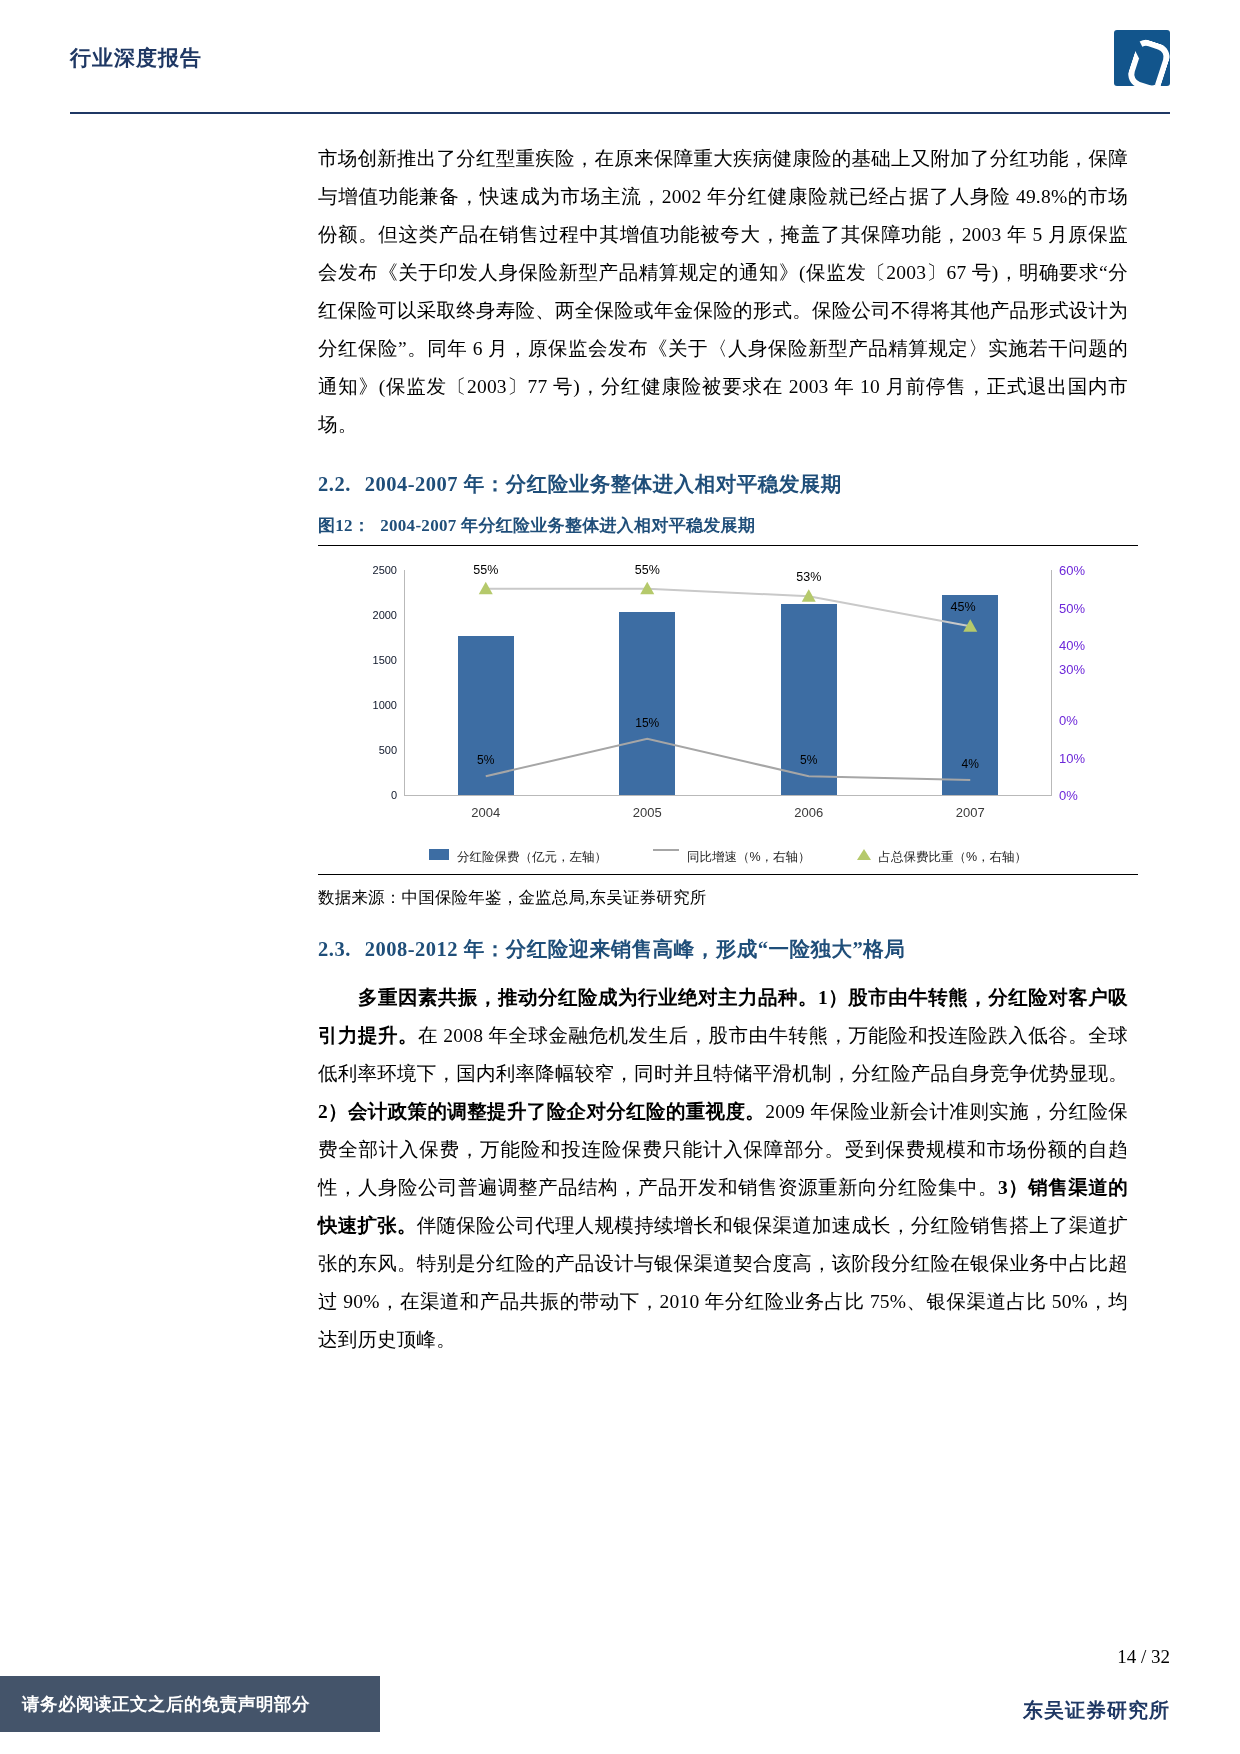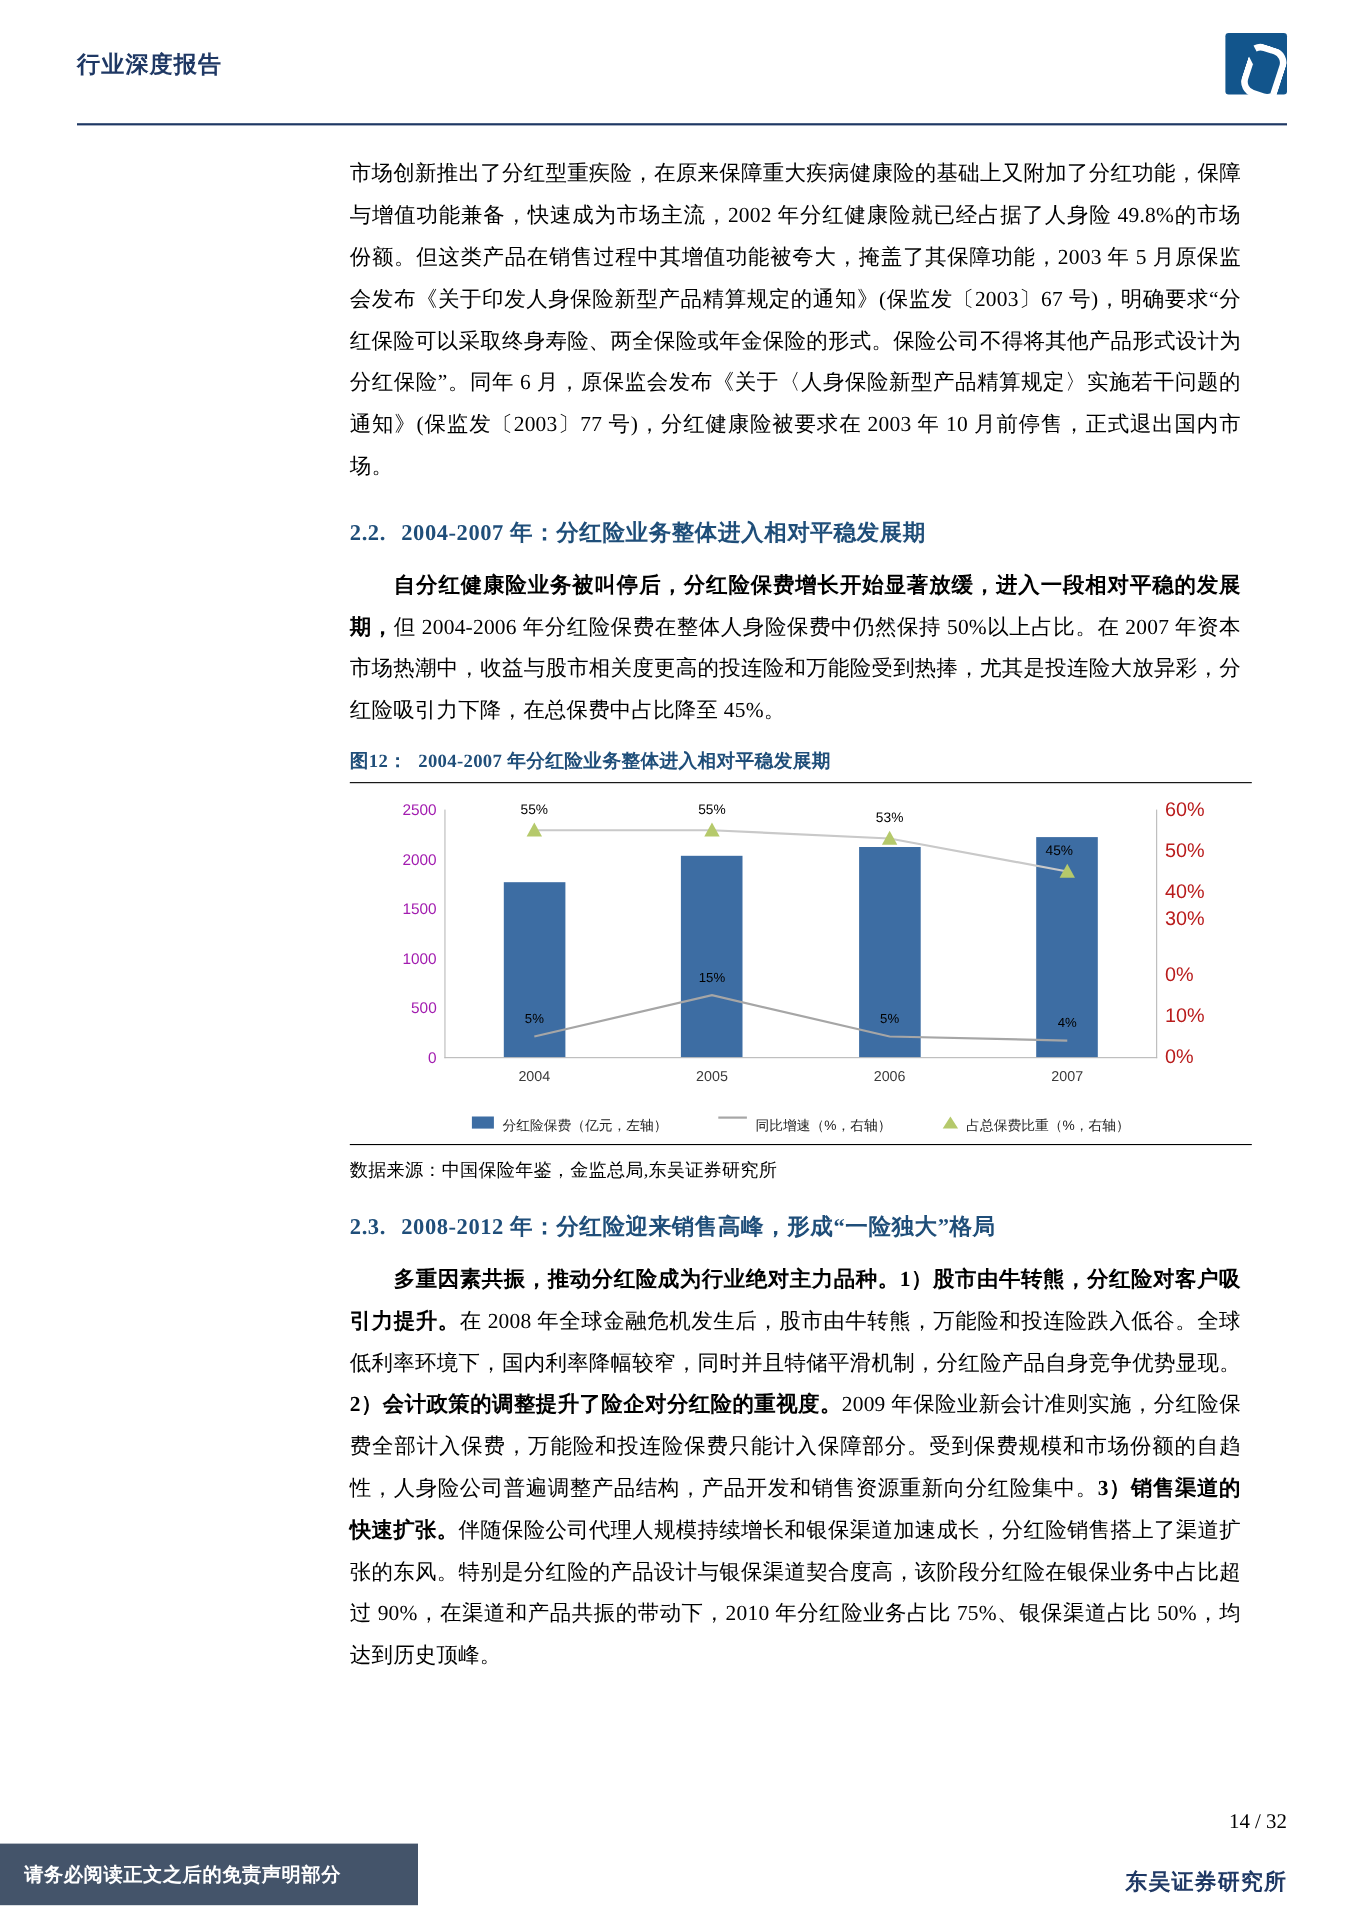--- a/index.html
+++ b/index.html
@@ -137,31 +137,31 @@
   .plot {
     position: absolute;
     left: 62px; right: 62px; top: 14px; bottom: 40px;
     border-left: 1px solid #b9b9b9;
     border-right: 1px solid #b9b9b9;
     border-bottom: 1px solid #b9b9b9;
   }
   .ytick {
     position: absolute;
     right: calc(100% + 8px);
-    font-size: 14px;
-    color: #a21caf;
+    font-size: 11px;
+    color: #0f172a;
     transform: translateY(-50%);
     white-space: nowrap;
     font-family: "Liberation Sans", sans-serif;
   }
   .ytick-r {
     position: absolute;
     left: calc(100% + 8px);
-    font-size: 18px;
-    color: #b91c1c;
+    font-size: 13px;
+    color: #6d28d9;
     transform: translateY(-50%);
     white-space: nowrap;
     font-family: "Liberation Sans", sans-serif;
   }
   .bar {
     position: absolute;
     bottom: 0;
     width: 56px;
     background: #3d6da3;
     transform: translateX(-50%);
@@ -262,23 +262,20 @@
 </div>
 
 <div class="content">
 
   <p class="body">市场创新推出了分红型重疾险，在原来保障重大疾病健康险的基础上又附加了分红功能，保障与增值功能兼备，快速成为市场主流，2002 年分红健康险就已经占据了人身险 49.8%的市场份额。但这类产品在销售过程中其增值功能被夸大，掩盖了其保障功能，2003 年 5 月原保监会发布《关于印发人身保险新型产品精算规定的通知》(保监发〔2003〕67 号)，明确要求“分红保险可以采取终身寿险、两全保险或年金保险的形式。保险公司不得将其他产品形式设计为分红保险”。同年 6 月，原保监会发布《关于〈人身保险新型产品精算规定〉实施若干问题的通知》(保监发〔2003〕77 号)，分红健康险被要求在 2003 年 10 月前停售，正式退出国内市场。</p>
 
   <h3 class="section">
     <span class="num">2.2.</span><span>2004-2007 年：分红险业务整体进入相对平稳发展期</span>
   </h3>
 
-  <p class="body indent">
-    <span class="b">自分红健康险业务被叫停后，分红险保费增长开始显著放缓，进入一段相对平稳的发展期，</span><span>但 2004-2006 年分红险保费在整体人身险保费中仍然保持 50%以上占比。在 2007 年资本市场热潮中，收益与股市相关度更高的投连险和万能险受到热捧，尤其是投连险大放异彩，分红险吸引力下降，在总保费中占比降至 45%。</span>
-  </p>
 
   <div class="figure">
     <div class="fig-title">
       <span class="lbl">图12：</span><span>2004-2007 年分红险业务整体进入相对平稳发展期</span>
     </div>
 
     <div class="fig-box">
       <div class="chart">
         <div class="plot" id="plot">
             <div class="ytick" style="top: 225px;">0</div>

